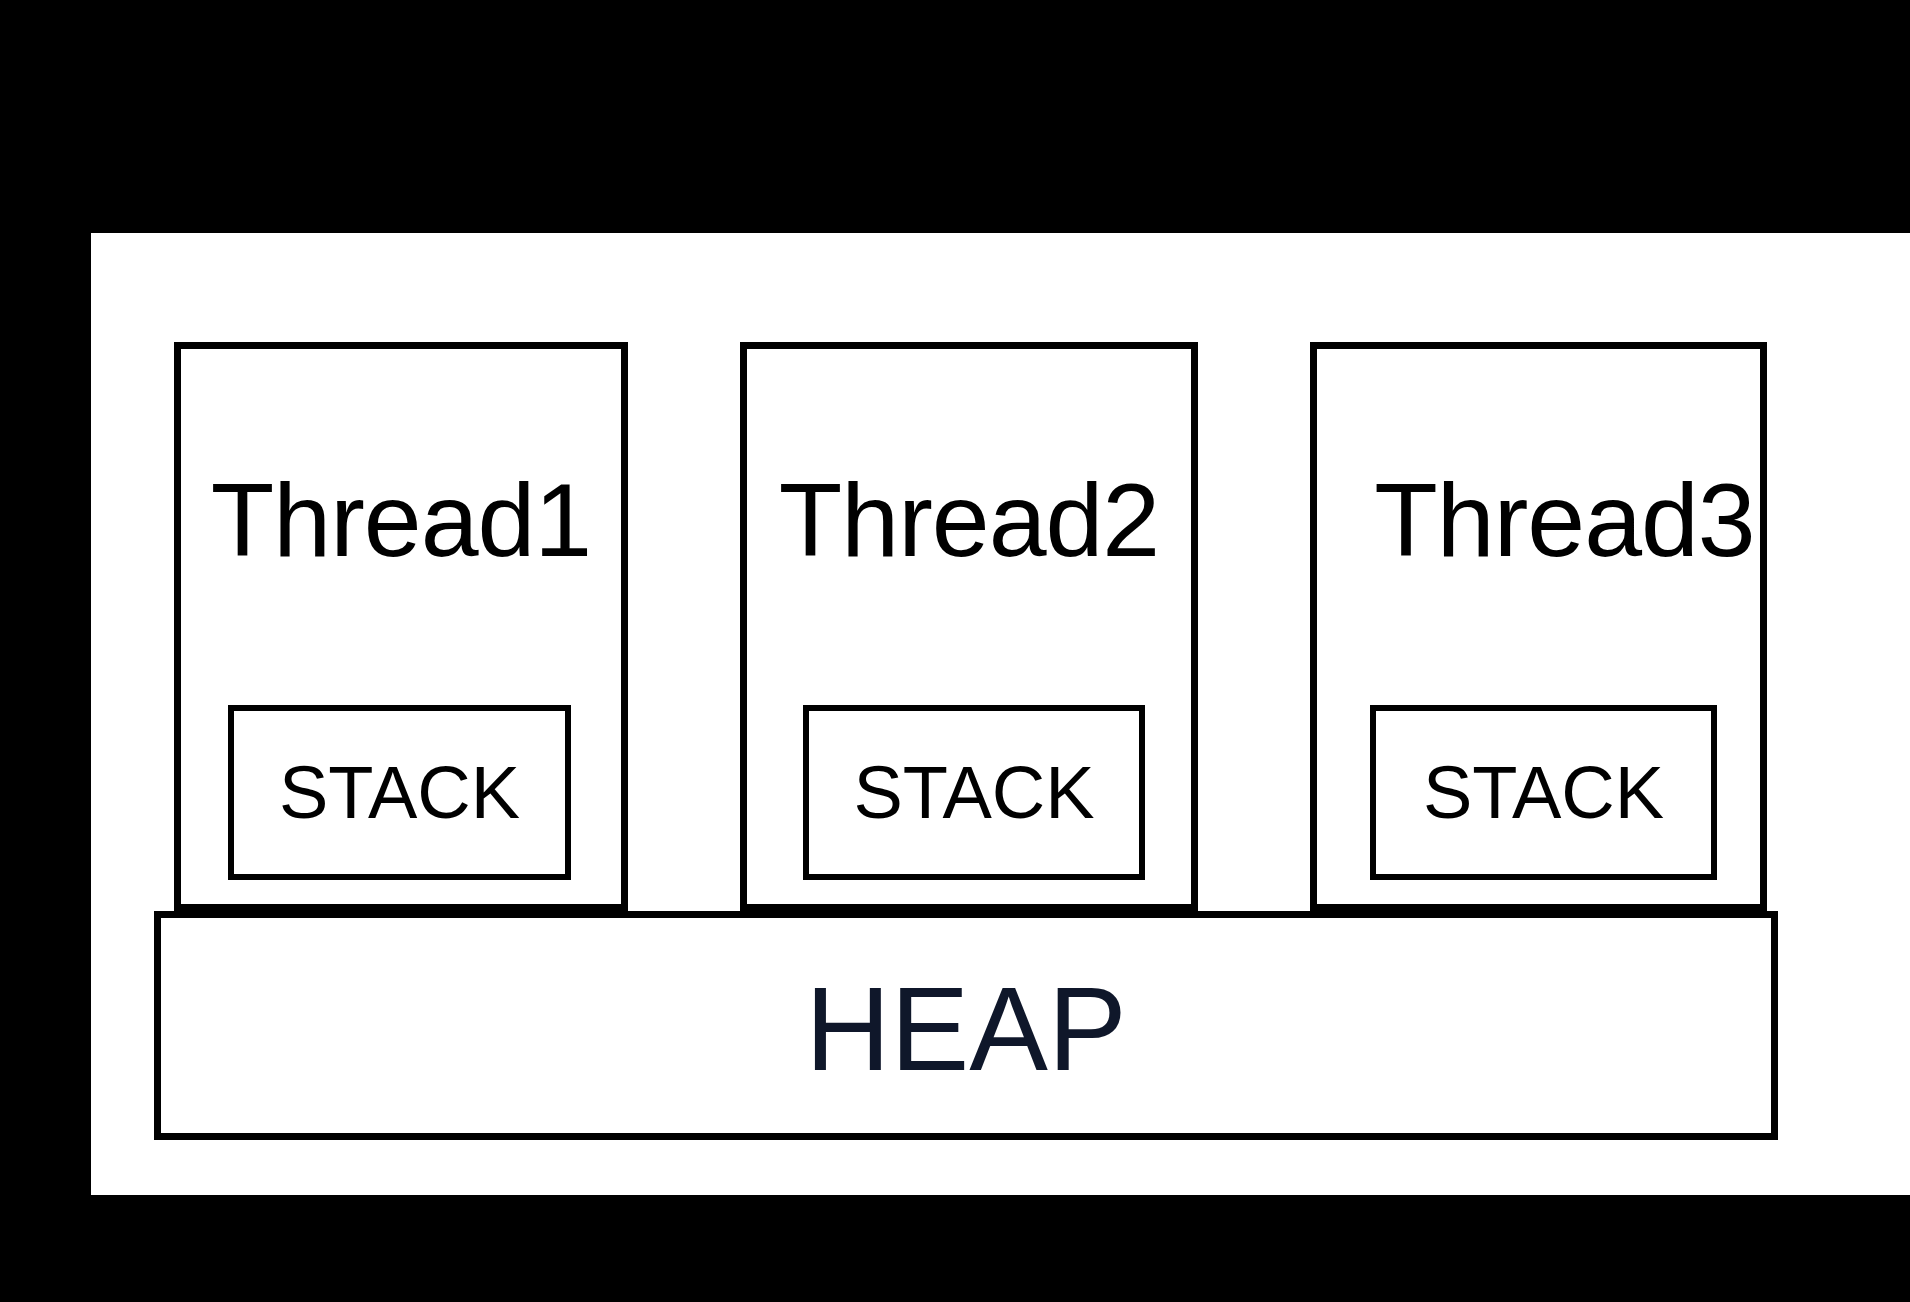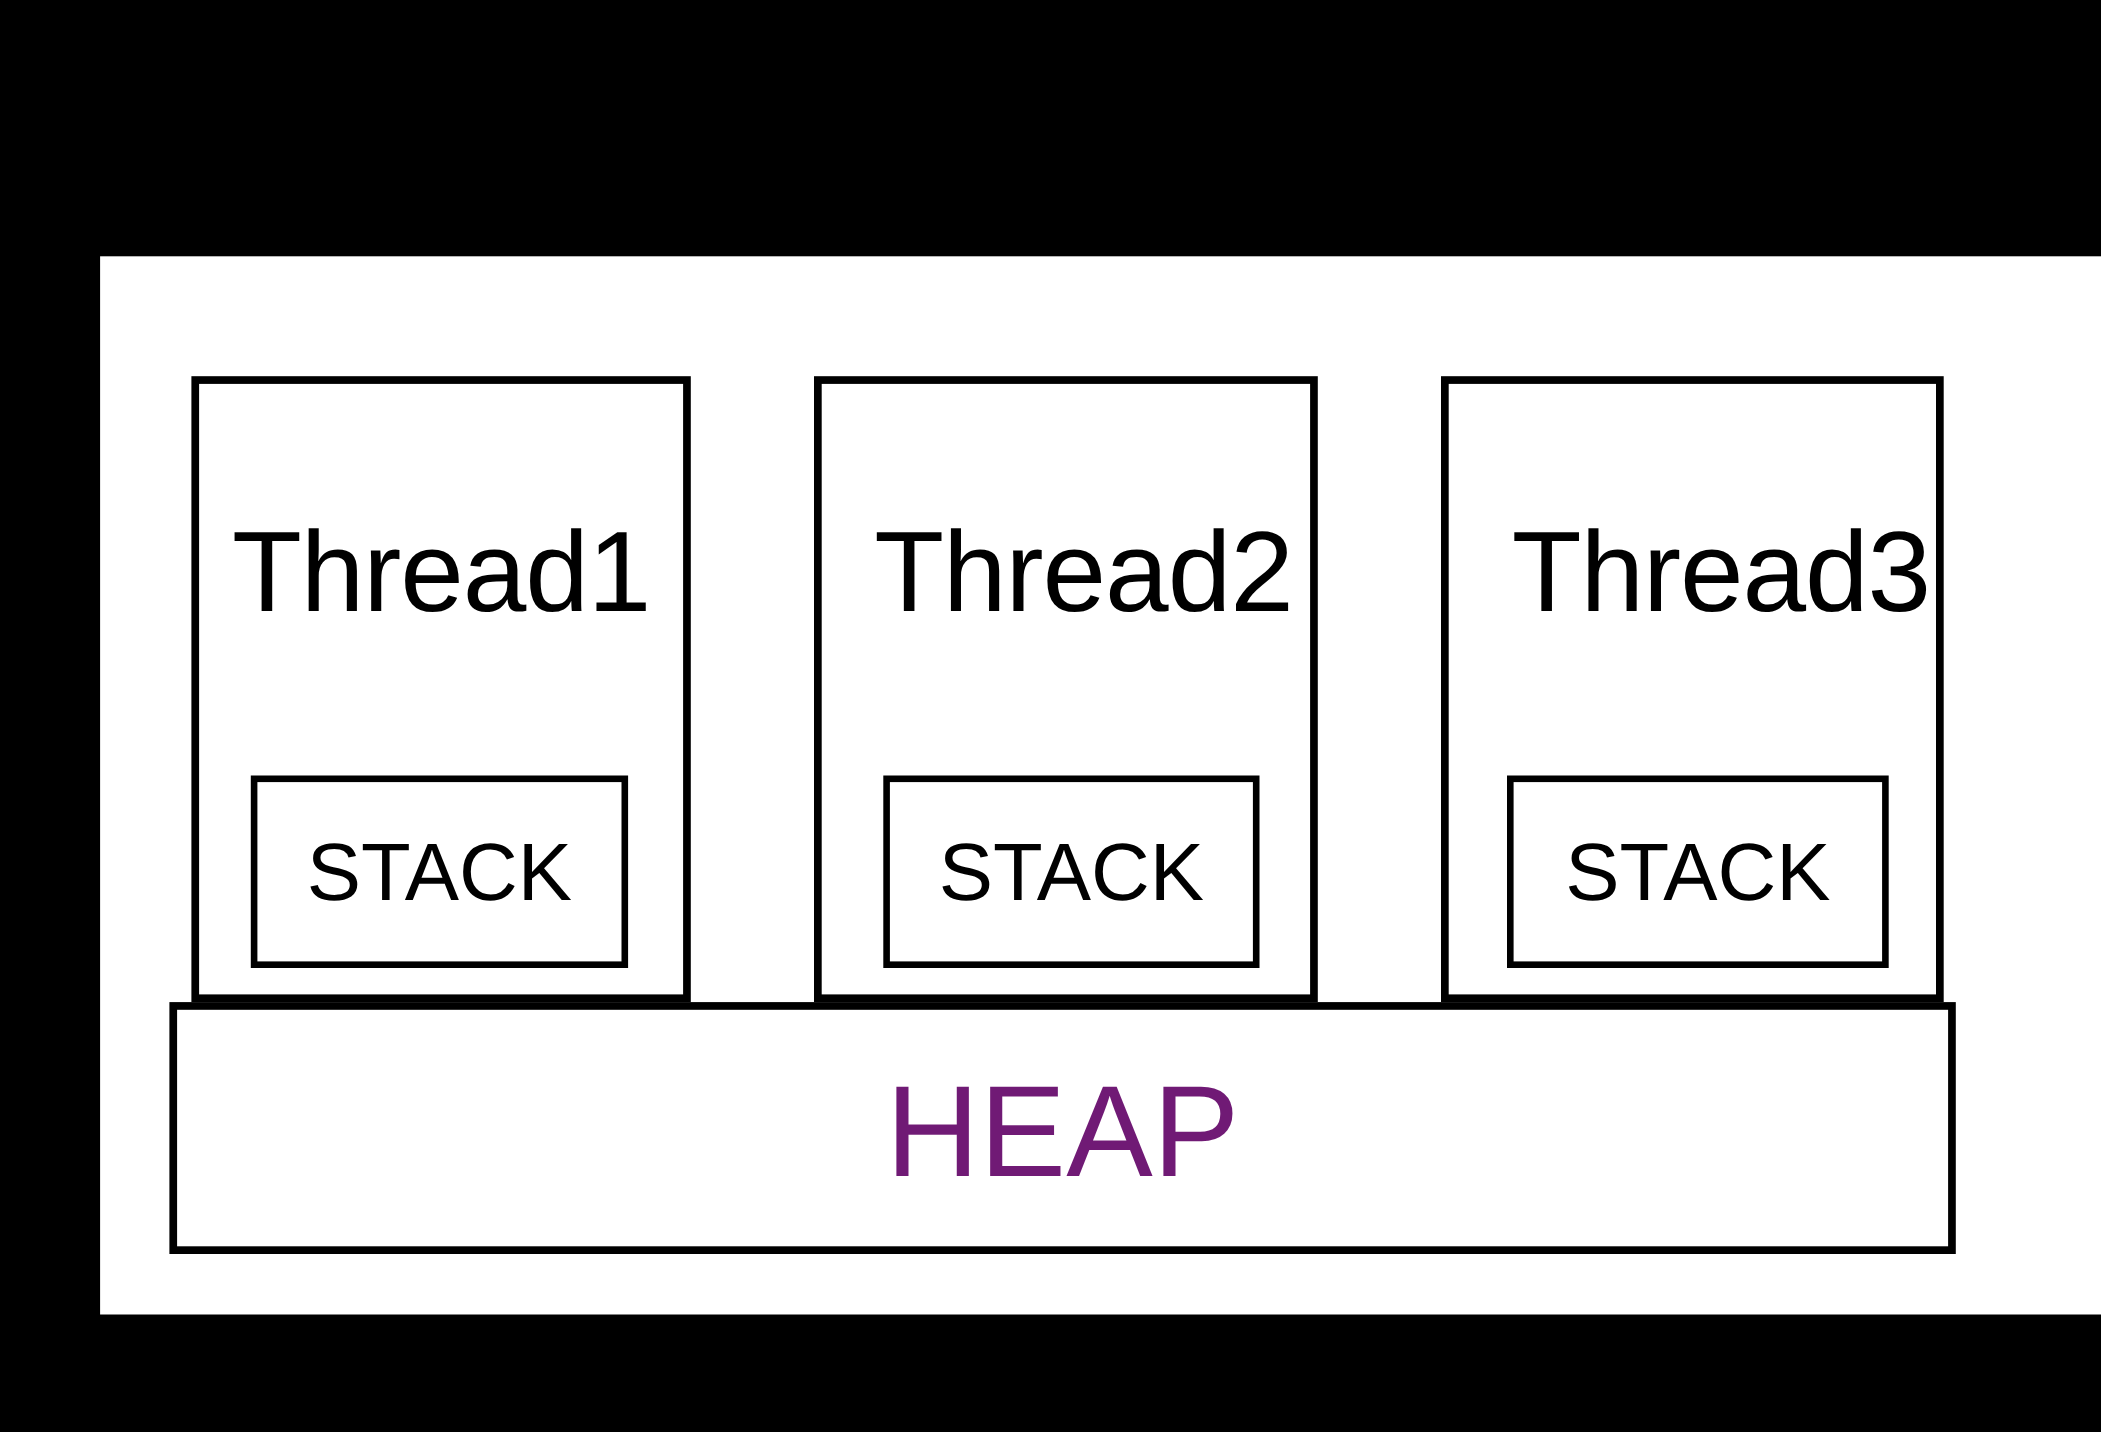--- a/index.html
+++ b/index.html
@@ -95,40 +95,40 @@
     box-sizing: border-box;
   }
   #heap-label {
     position: absolute;
     left: 0;
     right: 0;
     top: 52px;
     text-align: center;
     font-size: 118px;
     line-height: 118px;
-    color: #701a75;
+    color: #0f172a;
     letter-spacing: 0px;
     white-space: nowrap;
   }
 </style>
 </head>
 <body>
 
 <div id="canvas">
 
   <div id="panel">
 
     <div class="thread-box" id="thread-box-1" style="left: 83px; top: 109px;"></div>
     <div class="thread-label" style="left: 83px; width: 454px; top: 235px;">Thread1</div>
     <div class="stack-box" id="stack-box-1" style="left: 137px; top: 472px;">
       <span class="stack-label">STACK</span>
     </div>
 
     <div class="thread-box" id="thread-box-2" style="left: 649px; top: 109px;"></div>
-    <div class="thread-label" style="left: 649px; width: 458px; top: 235px; padding-left: 16px;">Thread2</div>
+    <div class="thread-label" style="left: 649px; width: 458px; top: 235px;">Thread2</div>
     <div class="stack-box" id="stack-box-2" style="left: 712px; top: 472px;">
       <span class="stack-label">STACK</span>
     </div>
 
     <div class="thread-box" id="thread-box-3" style="left: 1219px; top: 109px;"></div>
     <div class="thread-label" style="left: 1219px; width: 457px; top: 235px; margin-left: 26px;">Thread3</div>
     <div class="stack-box" id="stack-box-3" style="left: 1279px; top: 472px;">
       <span class="stack-label">STACK</span>
     </div>
 

